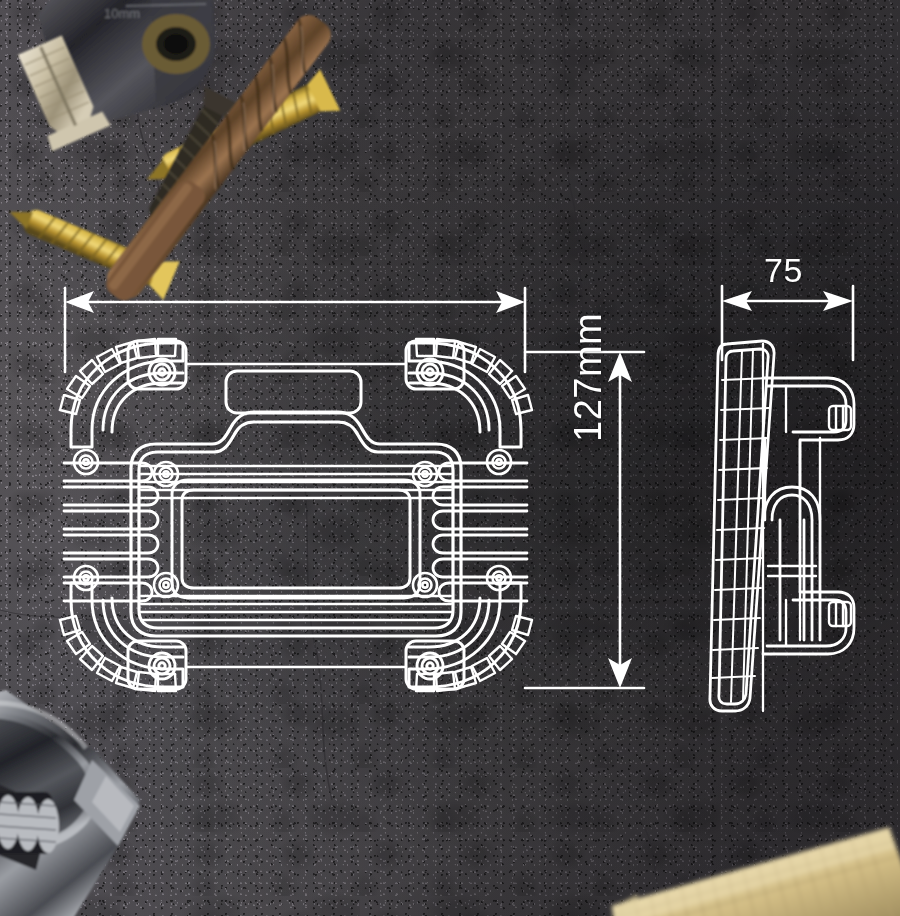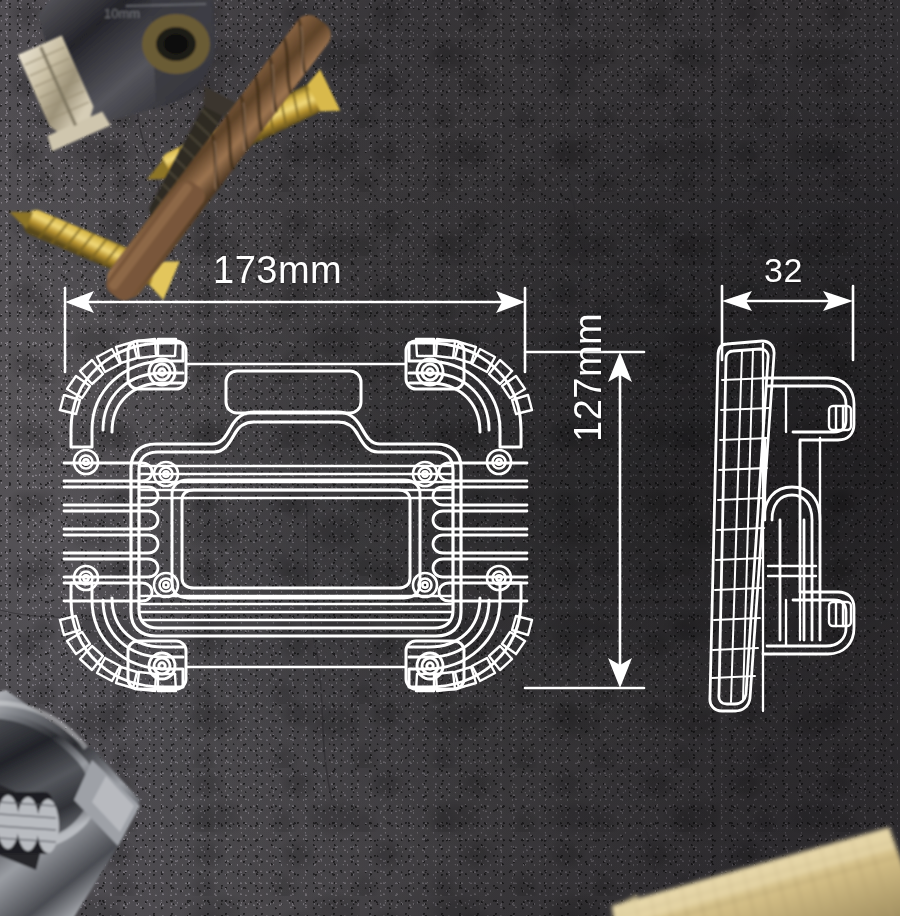--- a/index.html
+++ b/index.html
@@ -536,17 +536,16 @@
           <path d="M786,386 L786,432"></path>
           <path d="M786,600 L786,646"></path>
           <path d="M800,440 L800,487"></path>
           <path d="M800,640 L800,592"></path>
           <path d="M763,344 L763,711"></path>
         </g>
       </g>
     </g>
   </svg>
 
-  <div class="dimtxt" id="d-width">173mm</div>
   <div class="dimtxt" id="d-height">127mm</div>
-  <div class="dimtxt" id="d-depth">32</div>
+  <div class="dimtxt" id="d-depth">75</div>
 
 </div>
 
 </body></html>

